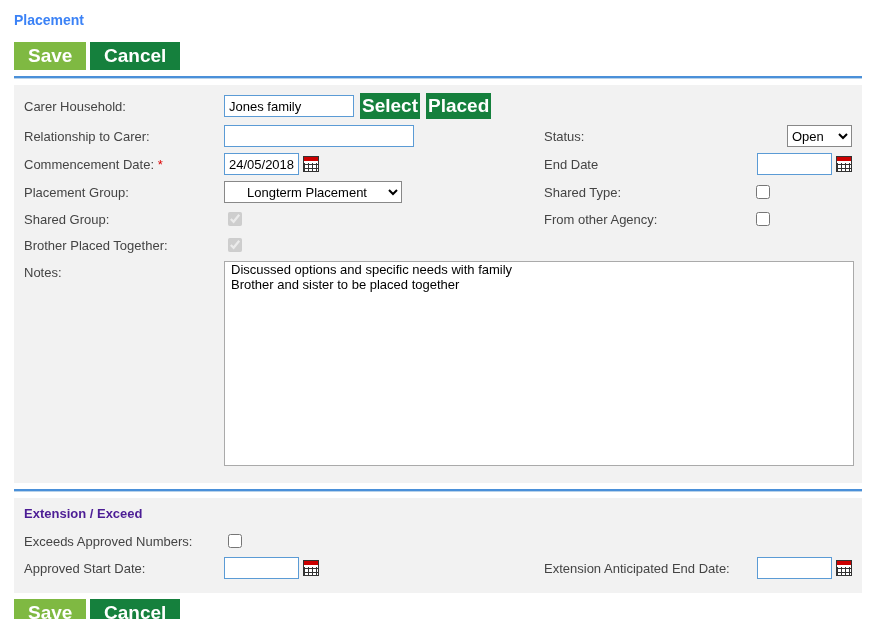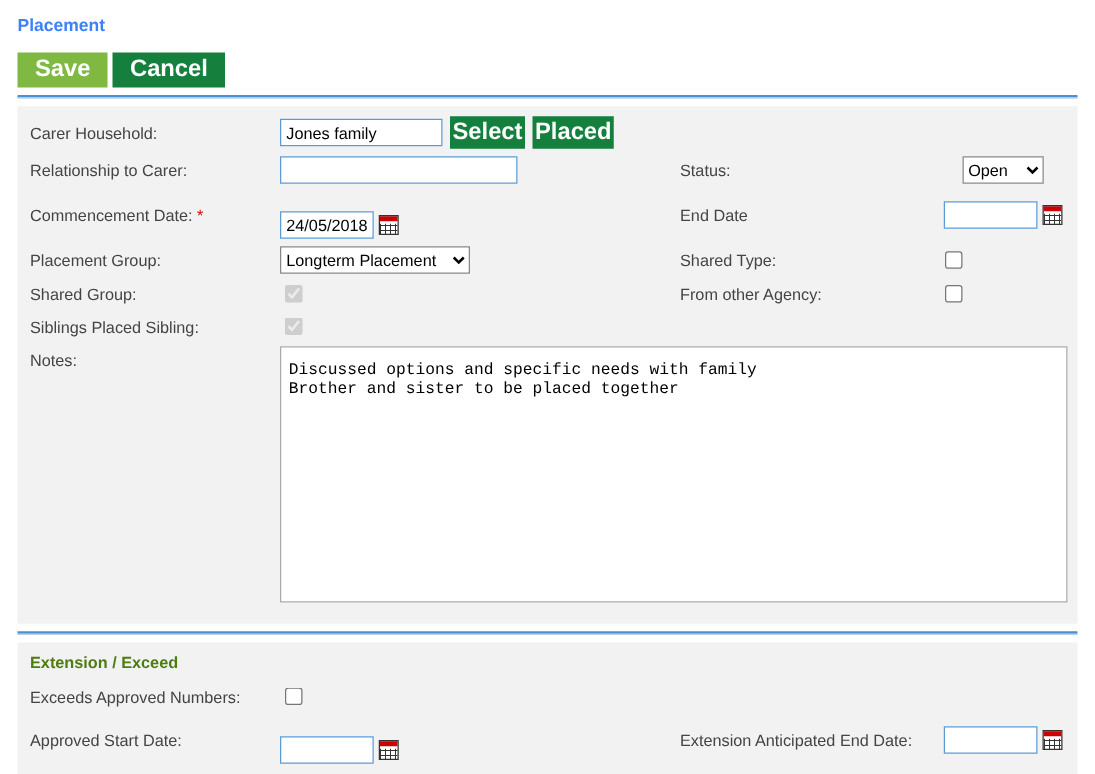--- a/index.html
+++ b/index.html
@@ -61,56 +61,56 @@
   .inp-130 { width: 130px; }
   .inp-190 { width: 190px; }
   .inp-80  { width: 75px; }
   .sel {
     font-family: inherit;
     font-size: 13px;
     height: 22px;
     border: 1px solid #888;
     background: #fff;
   }
-  .sel-150 { width: 152px; }
+  .sel-150 { width: 178px; text-align: center; }
   .sel-65  { width: 65px; }
   .chk {
     width: 14px; height: 14px;
     accent-color: #666;
   }
-  .date-wrap { display: flex; align-items: center; gap: 4px; margin-top: 16px; }
+  .date-wrap { display: flex; align-items: center; gap: 4px; }
   .cal-icon {
     width: 16px; height: 16px;
     border: 1px solid #333;
     background:
       linear-gradient(#c00,#c00) top/100% 4px no-repeat,
       repeating-linear-gradient(90deg,#333 0 1px,transparent 1px 4px) 0 6px/100% 10px no-repeat,
       repeating-linear-gradient(0deg,#333 0 1px,transparent 1px 4px) 0 6px/100% 10px no-repeat,
       #fff;
     cursor: pointer;
     flex-shrink: 0;
   }
   .notes-area {
     width: 630px;
     height: 205px;
     border: 1px solid #aaa;
     background: #fff;
-    font-family: Liberation Mono, monospace;
-    font-size: 13px;
-    padding: 10px 6px;
+    font-family: Liberation Sans, sans-serif;
+    font-size: 13px;
+    padding: 0 6px;
     resize: none;
   }
   .section-head {
     font-weight: bold;
-    color: #4d7c0f;
+    color: #4c1d95;
     margin: 0 0 10px 0;
   }
   .right-col {
     display: flex;
-    justify-content: center;
+    justify-content: flex-end;
     align-items: center;
     gap: 4px;
   }
   .spacer { height: 6px; }
   .col2-inline { display: flex; align-items: center; gap: 6px; }
 </style>
 </head>
 <body>
 
 <h1 class="page-title">Placement</h1>
@@ -163,21 +163,21 @@
       </select>
     </div>
     <div class="label">Shared Type:</div>
     <div><input type="checkbox" class="chk" style=""></div>
 
     <div class="label">Shared Group:</div>
     <div><input type="checkbox" class="chk" disabled="" checked="" style=""></div>
     <div class="label">From other Agency:</div>
     <div><input type="checkbox" class="chk" style=""></div>
 
-    <div class="label">Siblings Placed Sibling:</div>
+    <div class="label">Brother Placed Together:</div>
     <div><input type="checkbox" class="chk" disabled="" checked="" style=""></div>
     <div></div>
       <div></div>
 
     <div class="label" style="align-self:start; padding-top:4px;">Notes:</div>
     <div style="grid-column: 2 / span 3;">
       <textarea class="notes-area" style="">Discussed options and specific needs with family
 Brother and sister to be placed together</textarea>
     </div>
 

